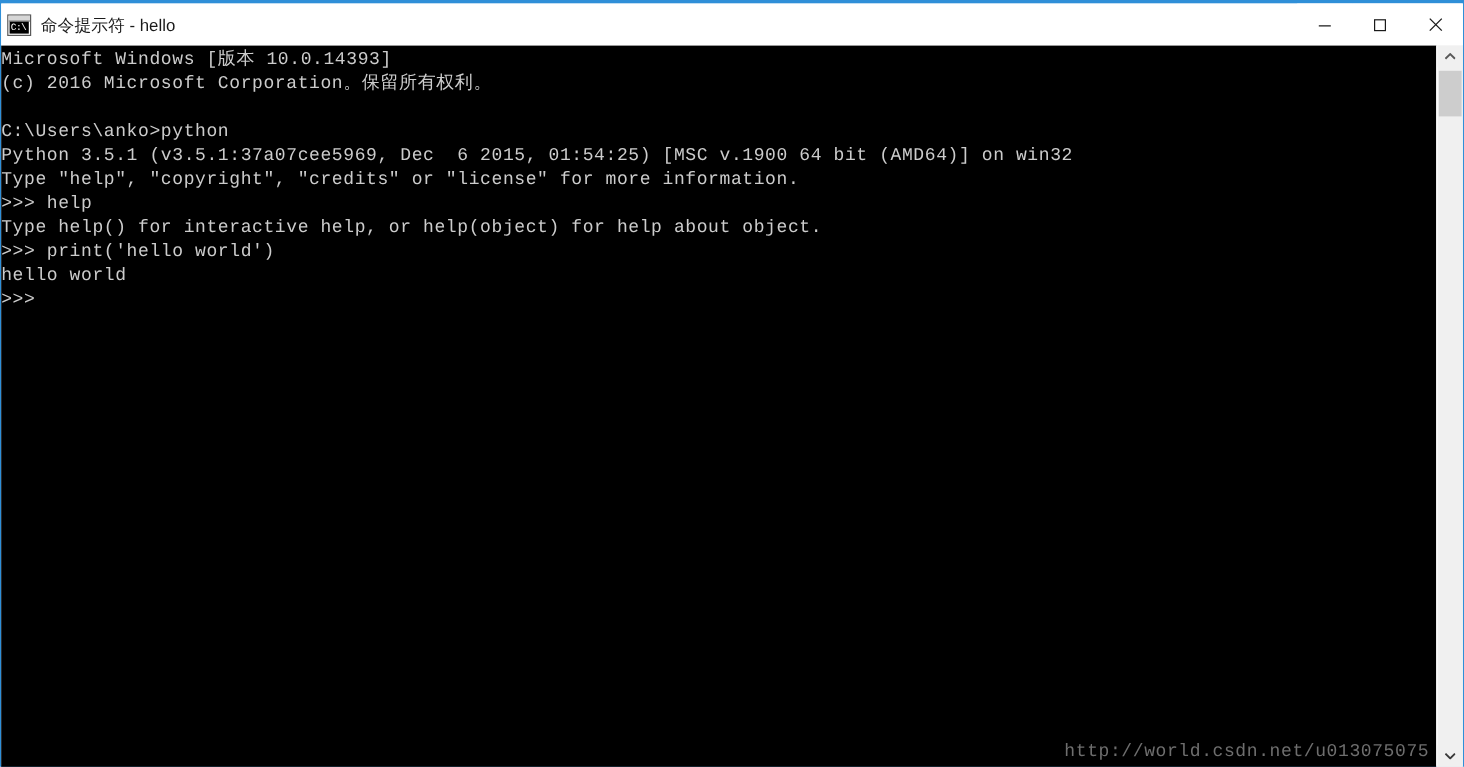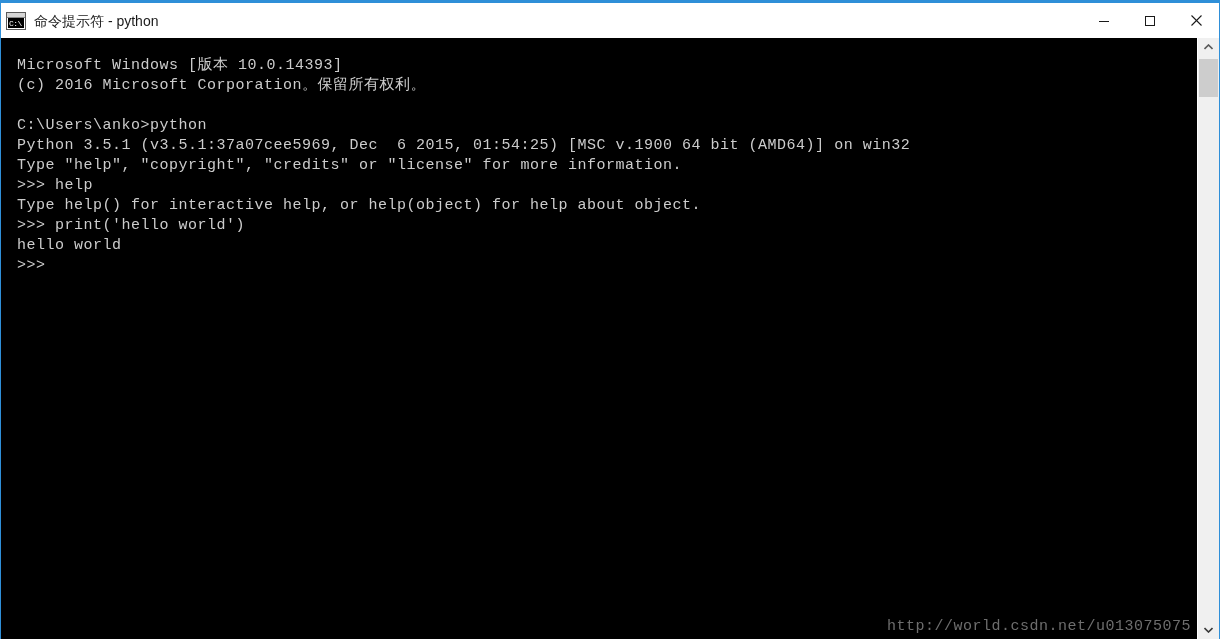--- a/index.html
+++ b/index.html
@@ -100,21 +100,21 @@
   #console {
     position: absolute;
     left: 0;
     top: 35px;
     width: 1196px;
     height: 601px;
     background: #000000;
     overflow: hidden;
   }
   #console-text {
-    margin: 16px;
+    margin: 0;
     padding: 2px 0 0 0;
     font-family: "Liberation Mono", "DejaVu Sans Mono", monospace;
     font-size: 15px;
     line-height: 20px;
     color: #cccccc;
     white-space: pre;
     letter-spacing: 0.5px;
   }
   .cline {
     display: block;
@@ -168,21 +168,21 @@
 <body>
 
 <div id="window">
 
   <div id="titlebar">
     <div id="title-left">
       <div class="cmd-icon">
         <div class="bar"></div>
         <div class="screen">C:\</div>
       </div>
-      <span id="title-text">命令提示符 - python</span>
+      <span id="title-text">命令提示符 - hello</span>
     </div>
 
     <div id="window-controls">
       <div class="winbtn">
         <svg width="12" height="12" viewBox="0 0 12 12" aria-hidden="true">
           <line x1="1" y1="6.5" x2="11" y2="6.5" stroke="#1a1a1a" stroke-width="1"></line>
         </svg>
       </div>
       <div class="winbtn">
         <svg width="12" height="12" viewBox="0 0 12 12" aria-hidden="true">

